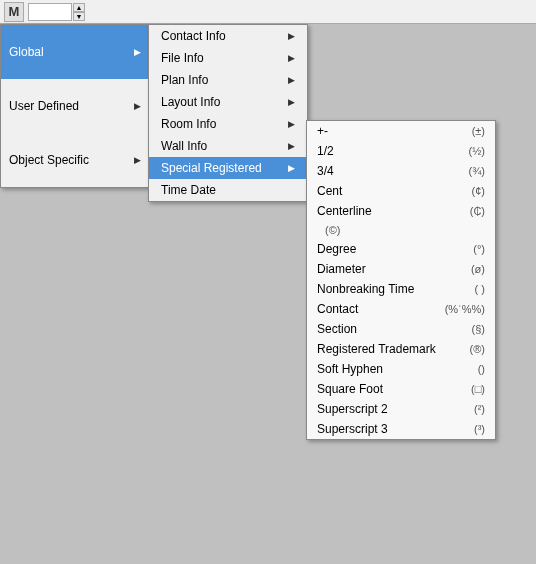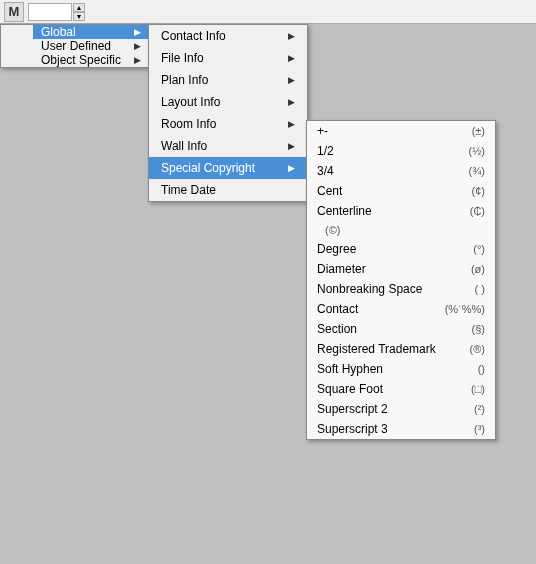--- a/index.html
+++ b/index.html
@@ -76,24 +76,23 @@
       top: 0;
       width: 150px;
       background: #f0f0f0;
       border: 1px solid #888;
       box-shadow: 2px 2px 4px rgba(0,0,0,0.3);
       z-index: 10;
     }
     .menu-l1 .menu-item {
       display: flex;
       align-items: center;
-      padding: 0 8px;
+      padding: 20px 8px;
       cursor: pointer;
       justify-content: space-between;
-      margin-left: 32px;
     }
     .menu-l1 .menu-item.active {
       background: #4a90d9;
       color: white;
     }
     .chevron {
       font-size: 9px;
       color: #333;
     }
     .menu-item.active .chevron {
@@ -200,21 +199,21 @@
       </div>
       <div class="menu-item">
         <span>Room Info</span>
         <span class="chevron">▶</span>
       </div>
       <div class="menu-item">
         <span>Wall Info</span>
         <span class="chevron">▶</span>
       </div>
       <div class="menu-item active">
-        <span>Special Copyright</span>
+        <span>Special Registered</span>
         <span class="chevron">▶</span>
       </div>
       <div class="menu-item">
         <span>Time  Date</span>
       </div>
     </div>
 
   <div class="menu-l3">
 
   <div class="menu-item">
@@ -242,21 +241,21 @@
       </div>
       <div class="menu-item">
         <span class="menu-item-label">Degree</span>
         <span class="menu-item-code">(°)</span>
       </div>
       <div class="menu-item">
         <span class="menu-item-label">Diameter</span>
         <span class="menu-item-code">(ø)</span>
       </div>
       <div class="menu-item">
-        <span class="menu-item-label">Nonbreaking Space</span>
+        <span class="menu-item-label">Nonbreaking Time</span>
         <span class="menu-item-code">( )</span>
       </div>
       <div class="menu-item">
         <span class="menu-item-label">Contact</span>
         <span class="menu-item-code">(%ˈ%%)</span>
       </div>
       <div class="menu-item">
         <span class="menu-item-label">Section</span>
         <span class="menu-item-code">(§)</span>
       </div>

